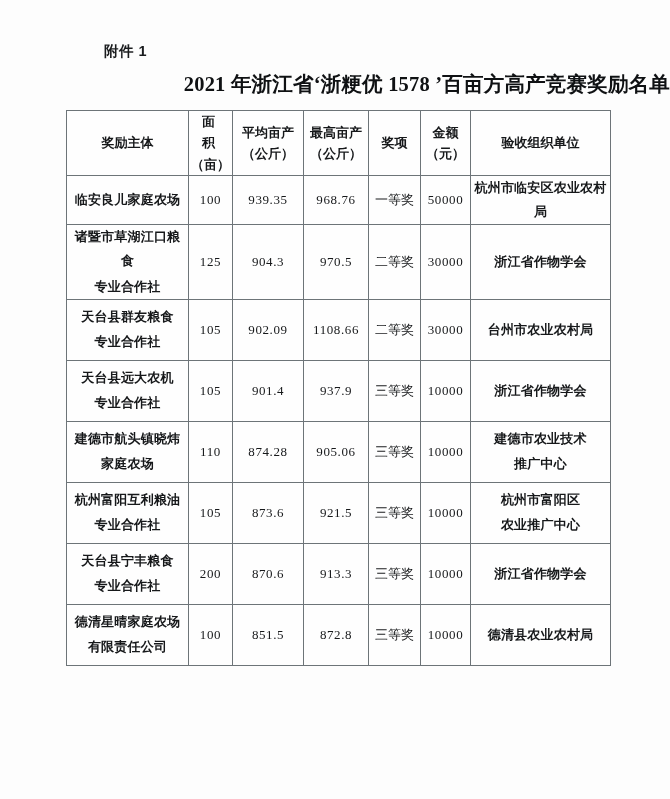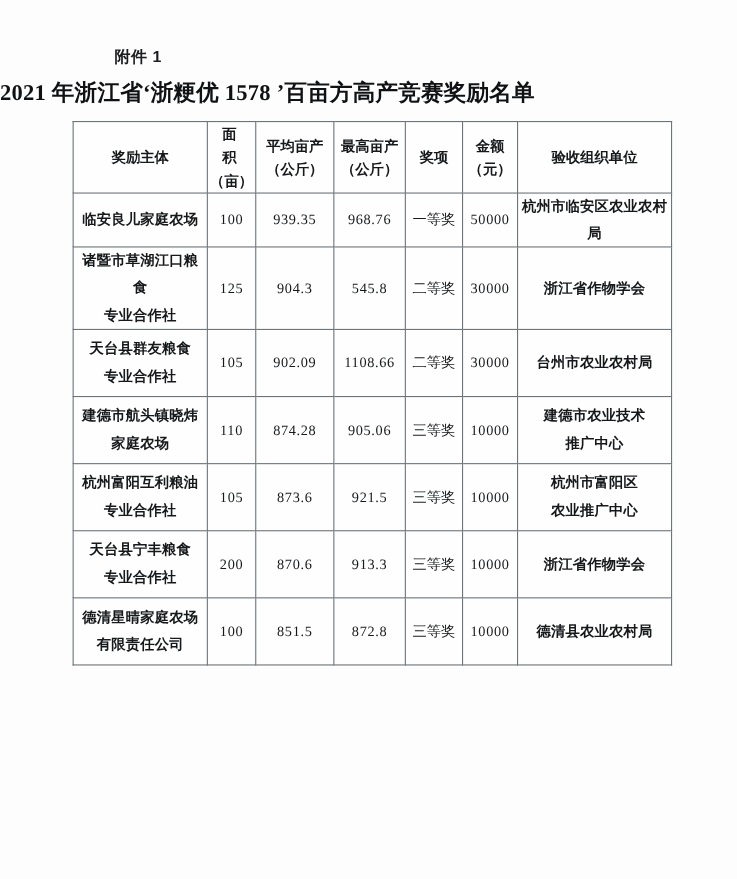--- a/index.html
+++ b/index.html
@@ -34,21 +34,21 @@
     color: #1a1c1e;
     font-family: "Liberation Sans", "DejaVu Sans", sans-serif;
   }
 
   
   .doc-title {
     position: absolute;
     left: 0;
     top: 70px;
     width: 670px;
-    text-align: left;
+    text-align: right;
     font-size: 20.5px;
     font-weight: 700;
     letter-spacing: 0.2px;
     color: #0f1113;
     font-family: "Liberation Serif", "DejaVu Serif", serif;
     white-space: nowrap;
   }
 
   
   .table-wrap {
@@ -202,21 +202,21 @@
               <span class="cellline">诸暨市草湖江口粮食</span>
               <span class="cellline">专业合作社</span>
             </td>
             <td class="num">
               <span class="cellline">125</span>
             </td>
             <td class="num">
               <span class="cellline">904.3</span>
             </td>
             <td class="num">
-              <span class="cellline">545.8</span>
+              <span class="cellline">970.5</span>
             </td>
             <td class="prize">
               <span class="cellline">二等奖</span>
             </td>
             <td class="num">
               <span class="cellline">30000</span>
             </td>
             <td class="org">
               <span class="cellline">浙江省作物学会</span>
             </td>
@@ -236,20 +236,44 @@
               <span class="cellline">1108.66</span>
             </td>
             <td class="prize">
               <span class="cellline">二等奖</span>
             </td>
             <td class="num">
               <span class="cellline">30000</span>
             </td>
             <td class="org">
               <span class="cellline">台州市农业农村局</span>
+            </td>
+          </tr>
+          <tr class="row-double">
+            <td class="subject cell-2l">
+              <span class="cellline">天台县远大农机</span>
+              <span class="cellline">专业合作社</span>
+            </td>
+            <td class="num">
+              <span class="cellline">105</span>
+            </td>
+            <td class="num">
+              <span class="cellline">901.4</span>
+            </td>
+            <td class="num">
+              <span class="cellline">937.9</span>
+            </td>
+            <td class="prize">
+              <span class="cellline">三等奖</span>
+            </td>
+            <td class="num">
+              <span class="cellline">10000</span>
+            </td>
+            <td class="org">
+              <span class="cellline">浙江省作物学会</span>
             </td>
           </tr>
           <tr class="row-double">
             <td class="subject cell-2l">
               <span class="cellline">建德市航头镇晓炜</span>
               <span class="cellline">家庭农场</span>
             </td>
             <td class="num">
               <span class="cellline">110</span>
             </td>

